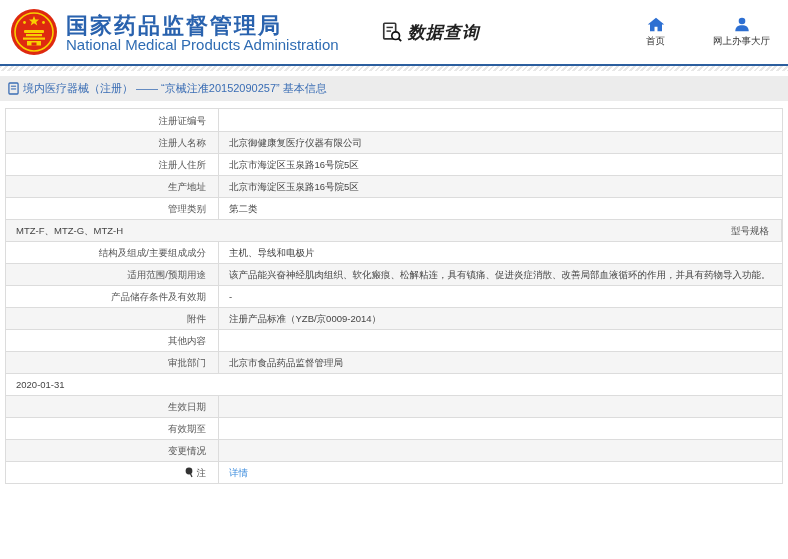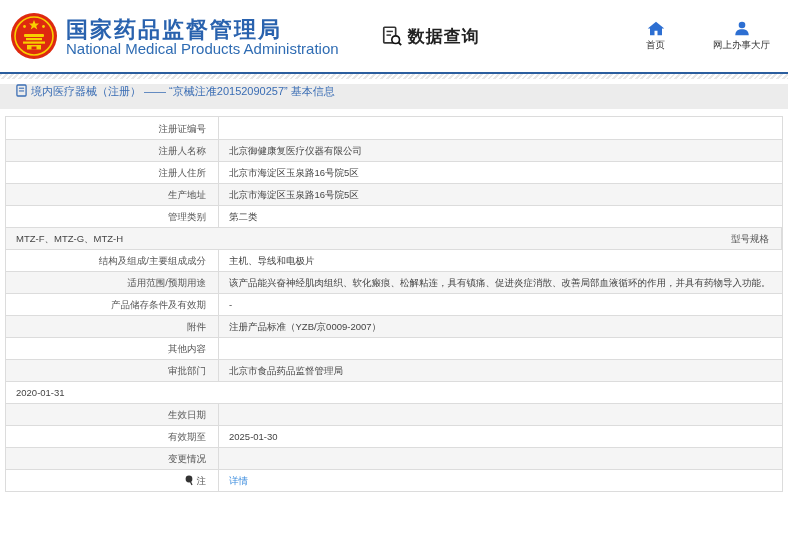--- a/index.html
+++ b/index.html
@@ -6,21 +6,21 @@
   html, body {
     width: 788px; height: 559px;
     background: #fff;
     overflow: hidden;
     font-family: "Liberation Sans", "DejaVu Sans", sans-serif;
     color: #333;
   }
 
   
   .site-header {
-    height: 72px;
+    height: 64px;
     display: flex;
     align-items: center;
     padding: 0 12px 0 10px;
     background: #fff;
   }
   .brand { display: flex; align-items: center; }
   .emblem { width: 48px; height: 48px; flex: 0 0 48px; }
   .brand-text { margin-left: 8px; }
   .brand-cn {
     font-size: 22px;
@@ -40,20 +40,21 @@
     display: flex;
     align-items: center;
     margin-left: 42px;
     gap: 5px;
   }
   .section-title .label {
     font-size: 17px;
     color: #222;
     font-weight: bold;
     letter-spacing: 1px;
+    font-style: italic;
   }
   .header-nav {
     margin-left: auto;
     display: flex;
     gap: 48px;
     padding-right: 6px;
   }
   .nav-item {
     display: flex;
     flex-direction: column;
@@ -72,21 +73,22 @@
   .blue-rule { height: 2px; background: #2b5e9e; }
   .hatch-strip {
     height: 5px;
     background: repeating-linear-gradient(135deg, #e7e7e7 0 2px, #ffffff 2px 4px);
   }
   .breadcrumb-bar {
     margin-top: 5px;
     height: 25px;
     background: #ececec;
     display: flex;
-    padding-left: 16px;
+    align-items: center;
+    padding-left: 8px;
     gap: 4px;
   }
   .breadcrumb-text {
     font-size: 11px;
     color: #3a6db4;
     white-space: nowrap;
   }
 
   
   .info-table {
@@ -224,40 +226,39 @@
   <div class="row">
     <div class="cell label">适用范围/预期用途</div>
     <div class="cell value">该产品能兴奋神经肌肉组织、软化瘢痕、松解粘连，具有镇痛、促进炎症消散、改善局部血液循环的作用，并具有药物导入功能。</div>
   </div>
   <div class="row">
     <div class="cell label">产品储存条件及有效期</div>
     <div class="cell value">-</div>
   </div>
   <div class="row">
     <div class="cell label">附件</div>
-    <div class="cell value">注册产品标准（YZB/京0009-2007）</div>
+    <div class="cell value">注册产品标准（YZB/京0009-2014）</div>
   </div>
   <div class="row">
     <div class="cell label">其他内容</div>
     <div class="cell value"></div>
   </div>
   <div class="row">
     <div class="cell label">审批部门</div>
     <div class="cell value">北京市食品药品监督管理局</div>
   </div>
   <div class="row">
     <div class="cell value">2020-01-31</div>
   </div>
   <div class="row">
     <div class="cell label">生效日期</div>
     <div class="cell value"></div>
   </div>
   <div class="row">
     <div class="cell label">有效期至</div>
-    <div class="cell value">2025-01-30</div>
   </div>
   <div class="row">
     <div class="cell label">变更情况</div>
     <div class="cell value"></div>
   </div>
   <div class="row">
     <div class="cell label">
       <span class="note-icon">
         <svg width="9" height="11" viewBox="0 0 9 11">
           <circle cx="4" cy="4" r="3.4" fill="#333"></circle>

